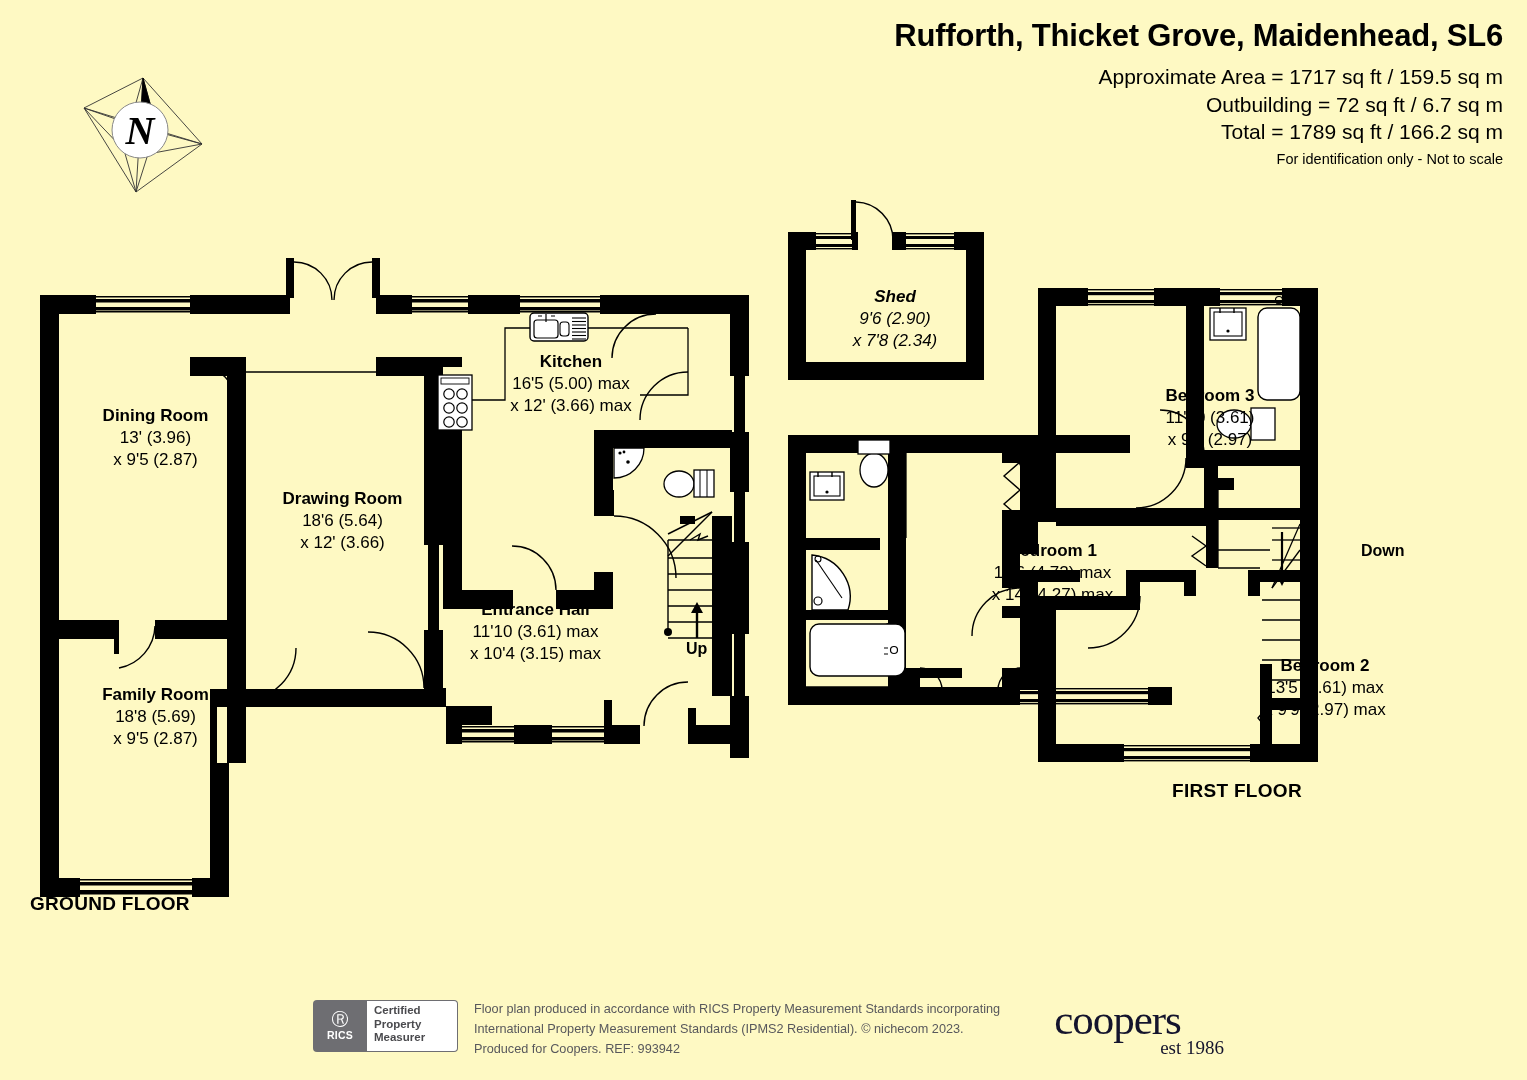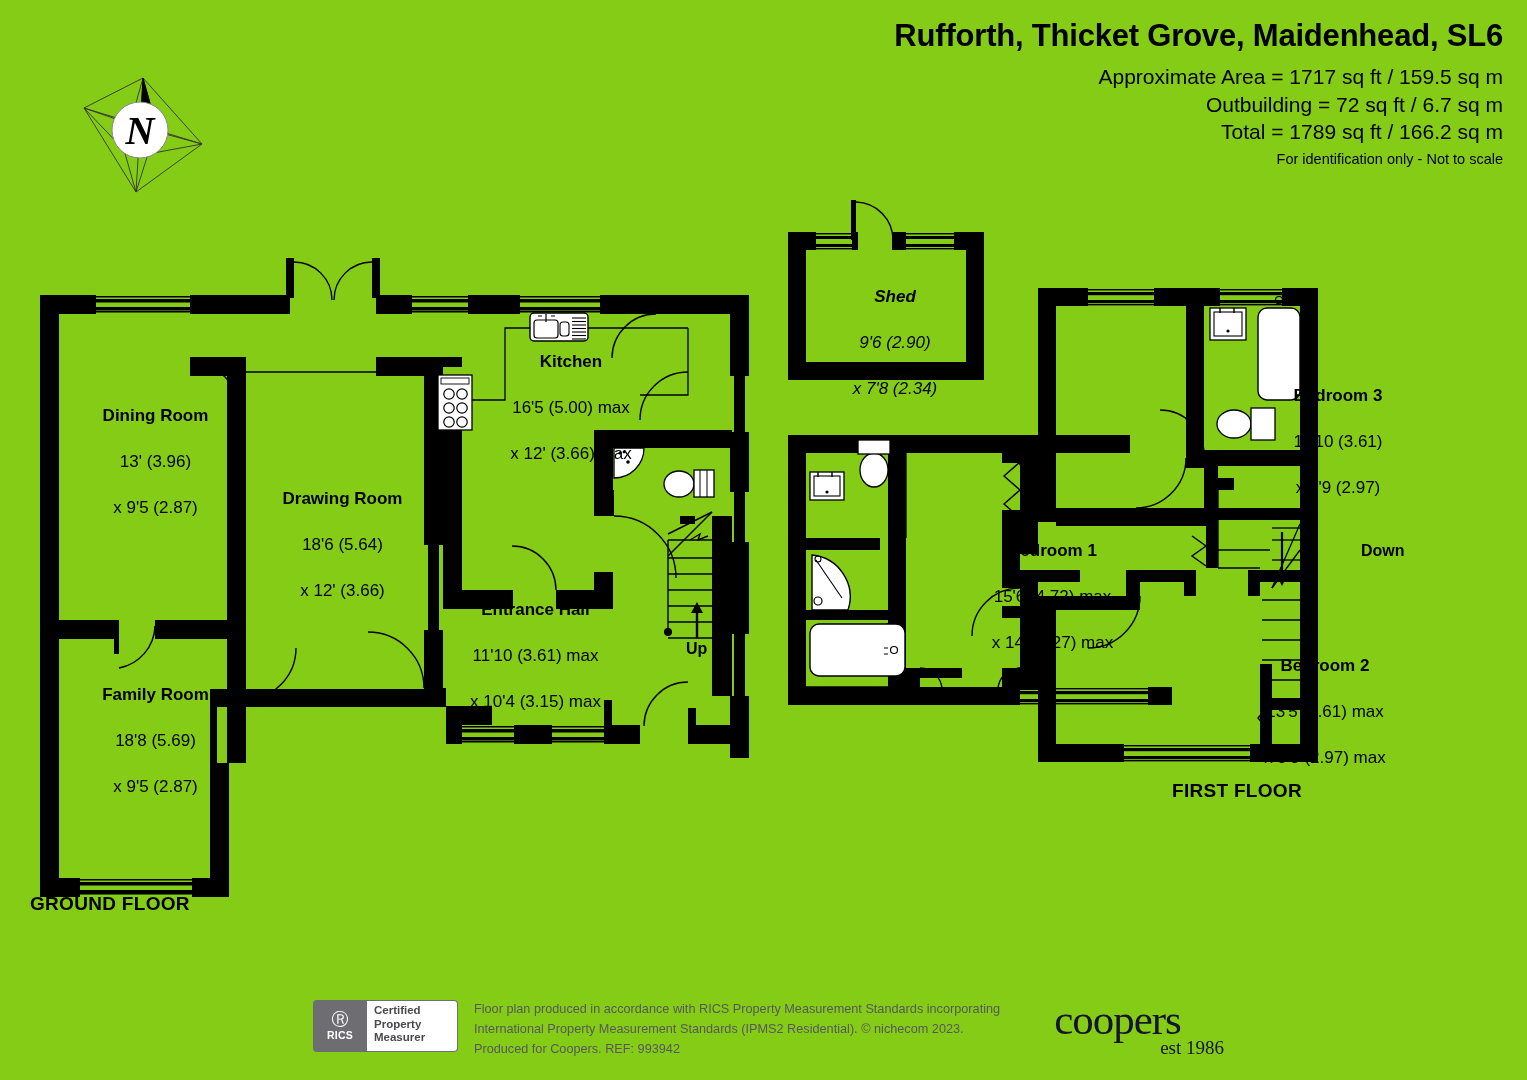--- a/index.html
+++ b/index.html
@@ -9,21 +9,21 @@
     background: #ffffff;
   }
   body {
     font-family: "Liberation Sans", sans-serif;
     color: #000000;
   }
   #page {
     position: relative;
     width: 1527px;
     height: 1080px;
-    background: #84cc16;
+    background: #fef9c3;
     overflow: hidden;
   }
 
   
   #header {
     position: absolute;
     right: 24px;
     top: 18px;
     text-align: right;
     width: 760px;
@@ -70,21 +70,20 @@
     white-space: nowrap;
   }
   .room-label .rl-name {
     font-size: 17px;
     font-weight: bold;
     display: block;
   }
   .room-label .rl-dim {
     font-size: 17px;
     display: block;
-    margin-top: 24px;
   }
   .small-label {
     position: absolute;
     font-size: 16px;
     font-weight: bold;
     white-space: nowrap;
   }
   .floor-label {
     position: absolute;
     font-size: 19px;
@@ -695,21 +694,21 @@
     <span class="rl-dim">15'6 (4.72) max</span>
     <span class="rl-dim">x 14' (4.27) max</span>
   </div>
 
   <div class="room-label" style="left:1230px; top:655px; width:190px;">
     <span class="rl-name">Bedroom 2</span>
     <span class="rl-dim">13'5 (3.61) max</span>
     <span class="rl-dim">x 9'9 (2.97) max</span>
   </div>
 
-  <div class="room-label" style="left:1248px; top:385px; width:180px;">
+  <div class="room-label" style="left:1120px; top:385px; width:180px;">
     <span class="rl-name">Bedroom 3</span>
     <span class="rl-dim">11'10 (3.61)</span>
     <span class="rl-dim">x 9'9 (2.97)</span>
   </div>
 
   <div class="small-label" style="left:1361px; top:542px;">Down</div>
 
   <div class="floor-label" style="left:1172px; top:780px;">FIRST FLOOR</div>
 
   <div id="footer">

